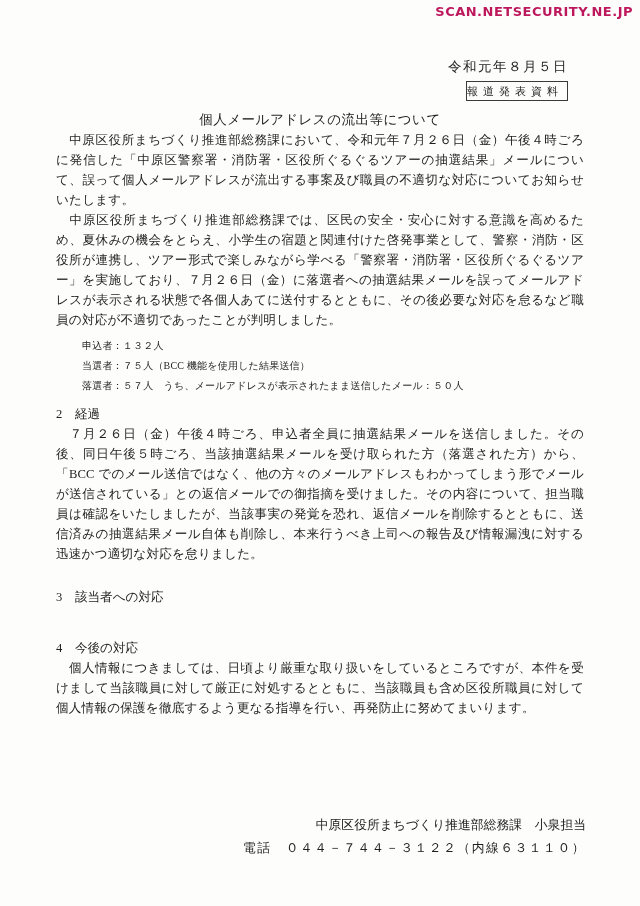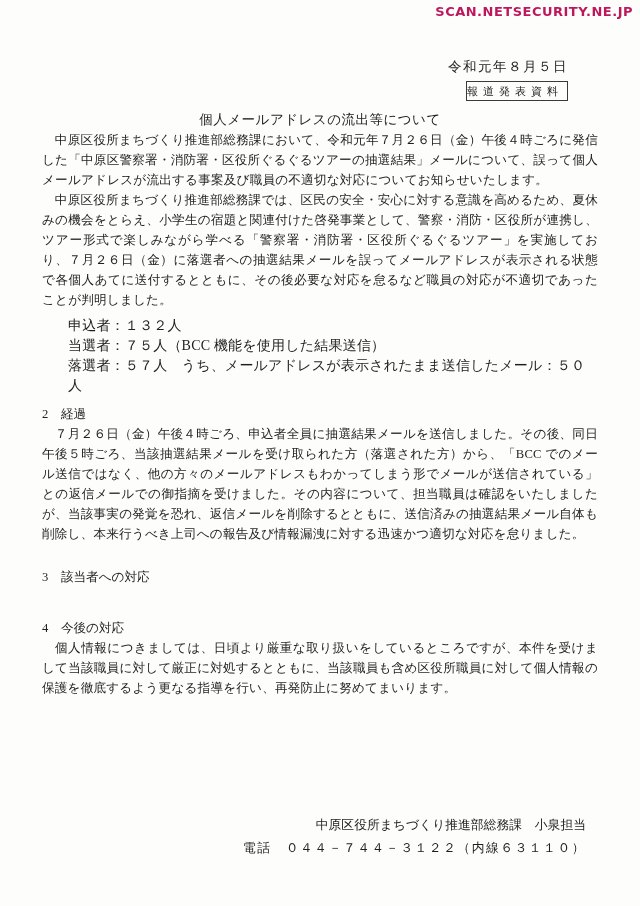--- a/index.html
+++ b/index.html
@@ -40,21 +40,21 @@
     display: inline-block;
     border: 1px solid #3a3a3a;
     padding: 1px 4px 1px 0;
     font-size: 11px;
     letter-spacing: 5px;
     line-height: 16px;
   }
   .content {
     position: absolute;
     top: 0; left: 0; right: 0;
-    padding: 0 42px;
+    padding: 0 56px;
   }
   .doc-title {
     margin: 110px 0 0 0;
     text-align: center;
     font-size: 13.5px;
     font-weight: normal;
     line-height: 20px;
     letter-spacing: 0.5px;
   }
   .para {
@@ -70,21 +70,21 @@
     font-size: 12.6px;
     font-weight: normal;
     line-height: 20px;
   }
   .s1-heading { margin-top: 12px; }
   .s2-heading { margin-top: 8px; }
   .s3-heading { margin-top: 23px; }
   .s4-heading { margin-top: 31px; }
   .stats { margin-top: 6px; }
   .stat-line {
-    font-size: 14px;
+    font-size: 10px;
     line-height: 20px;
     padding-left: 26px;
     letter-spacing: 0.2px;
   }
   .stat-note { padding-left: 153px; }
   .footer-contact {
     position: absolute;
     top: 814px;
     right: 54px;
     text-align: right;

